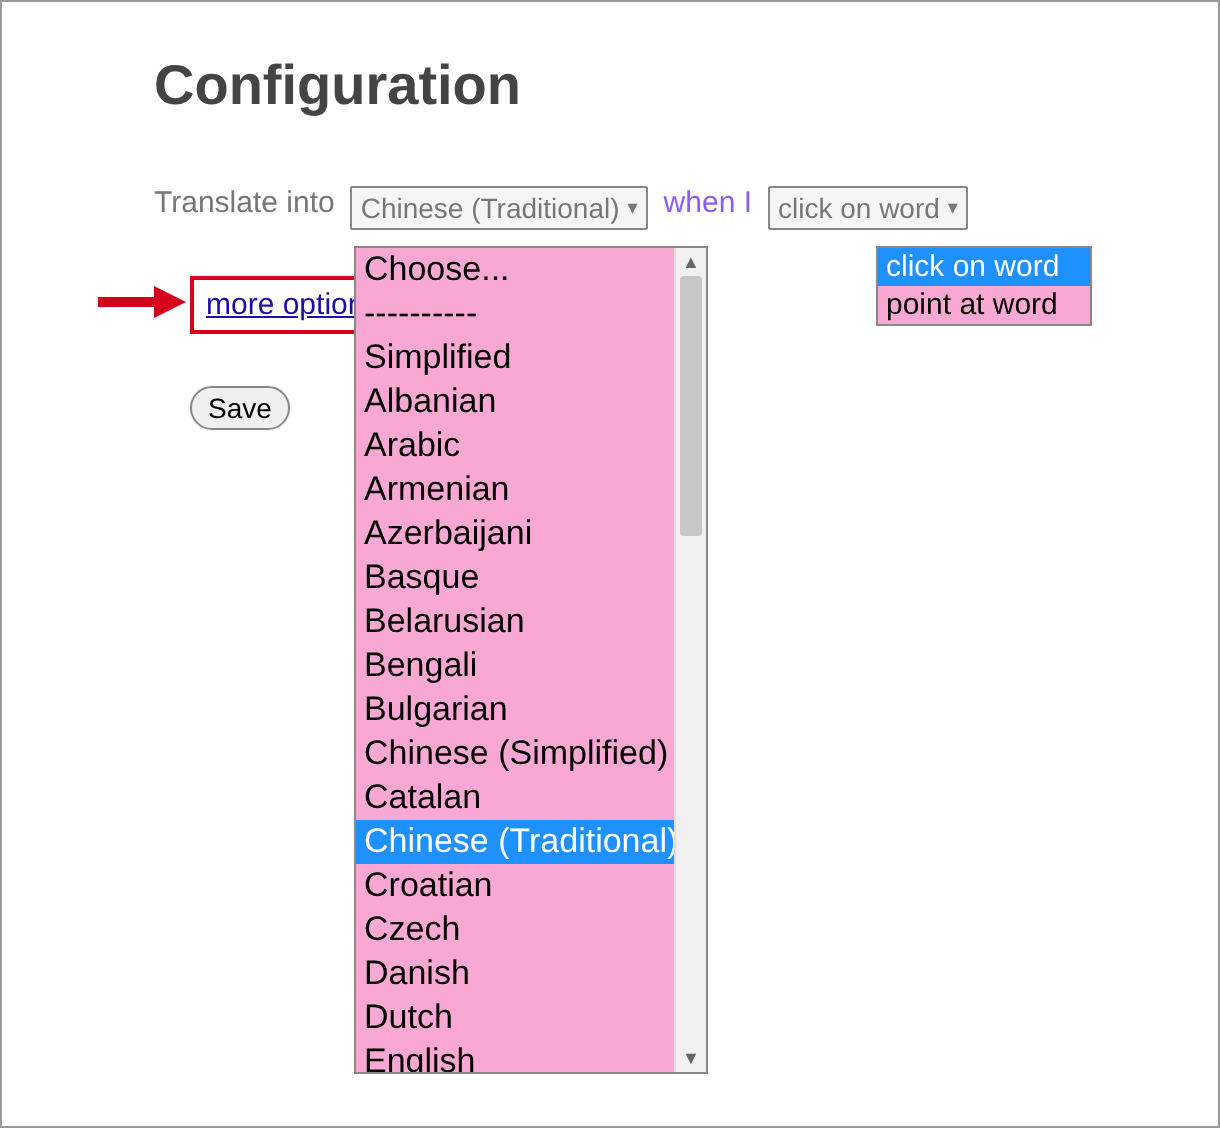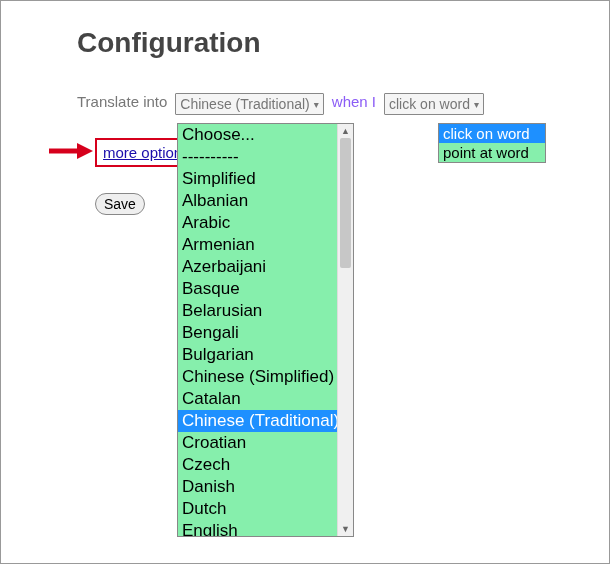--- a/index.html
+++ b/index.html
@@ -41,21 +41,21 @@
       align-items: center;
       height: 22px;
       border-radius: 1px;
     }
     .select-closed .caret {
       margin-left: 4px;
       font-size: 10px;
     }
     .dropdown {
       position: absolute;
-      background: #86efac;
+      background: #f9a8d4;
       border: 1px solid #888;
       font-size: 17px;
       color: #000;
       z-index: 10;
     }
     .dropdown.lang {
       left: 176px;
       top: 122px;
       width: 177px;
       height: 414px;

